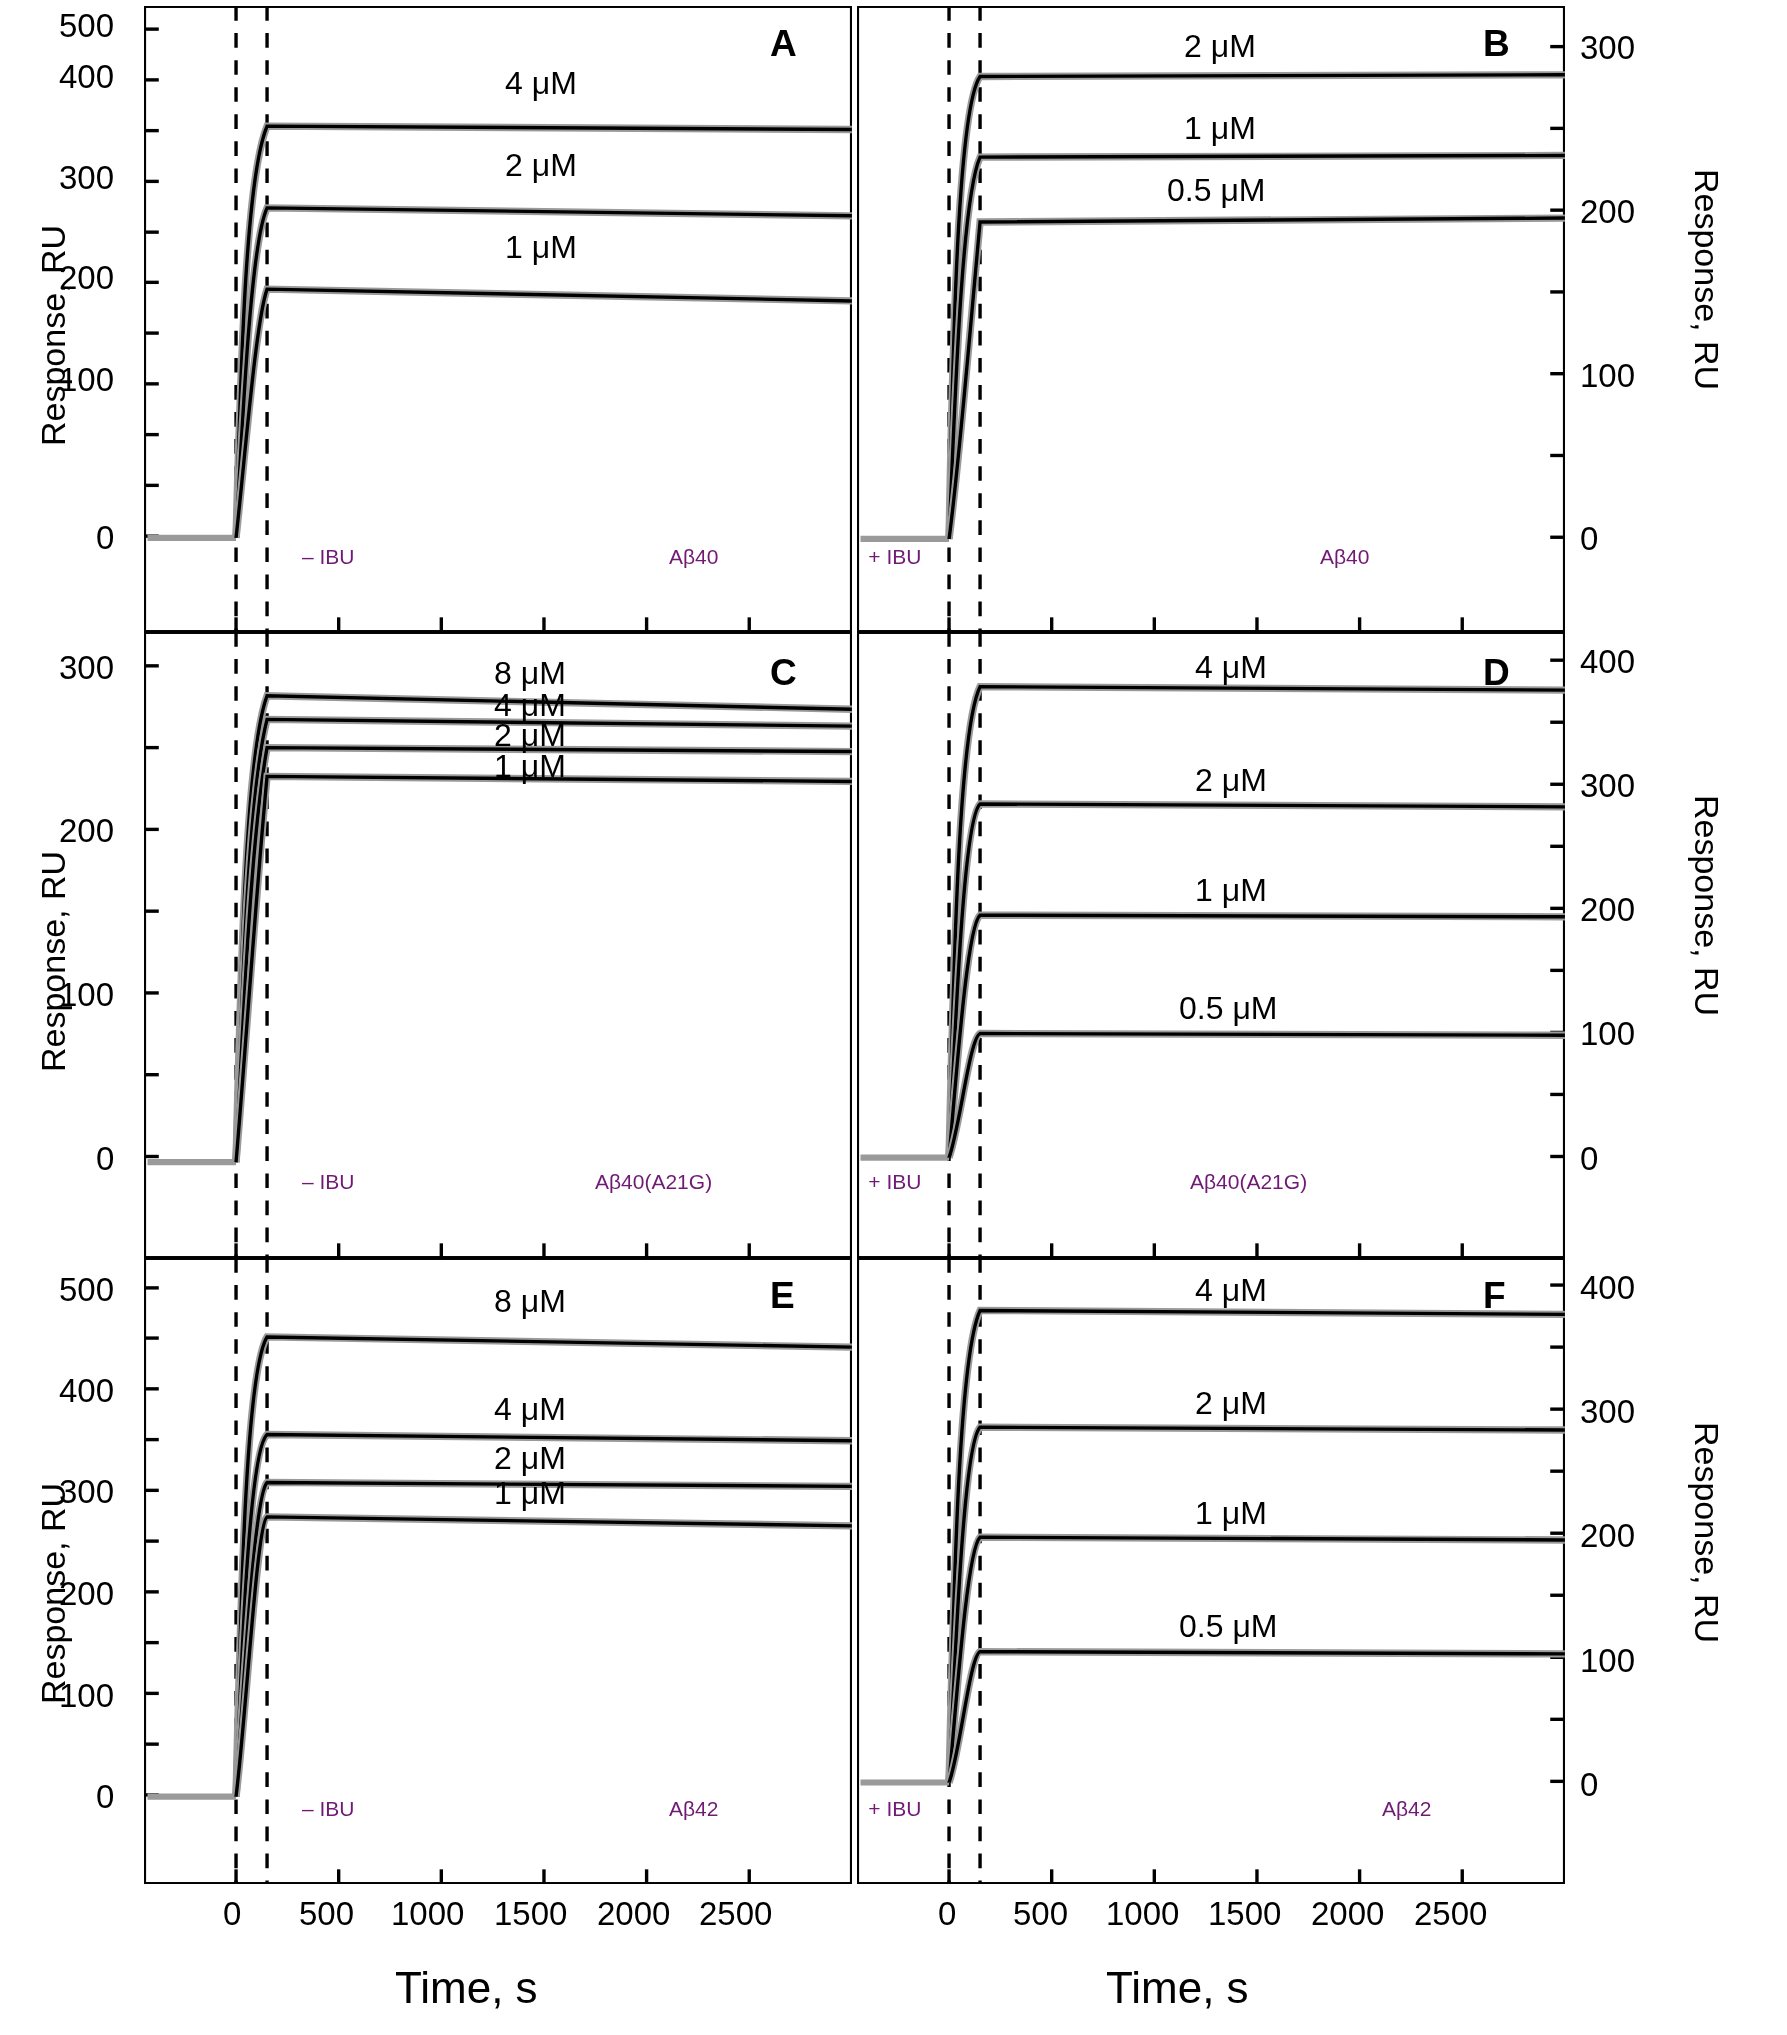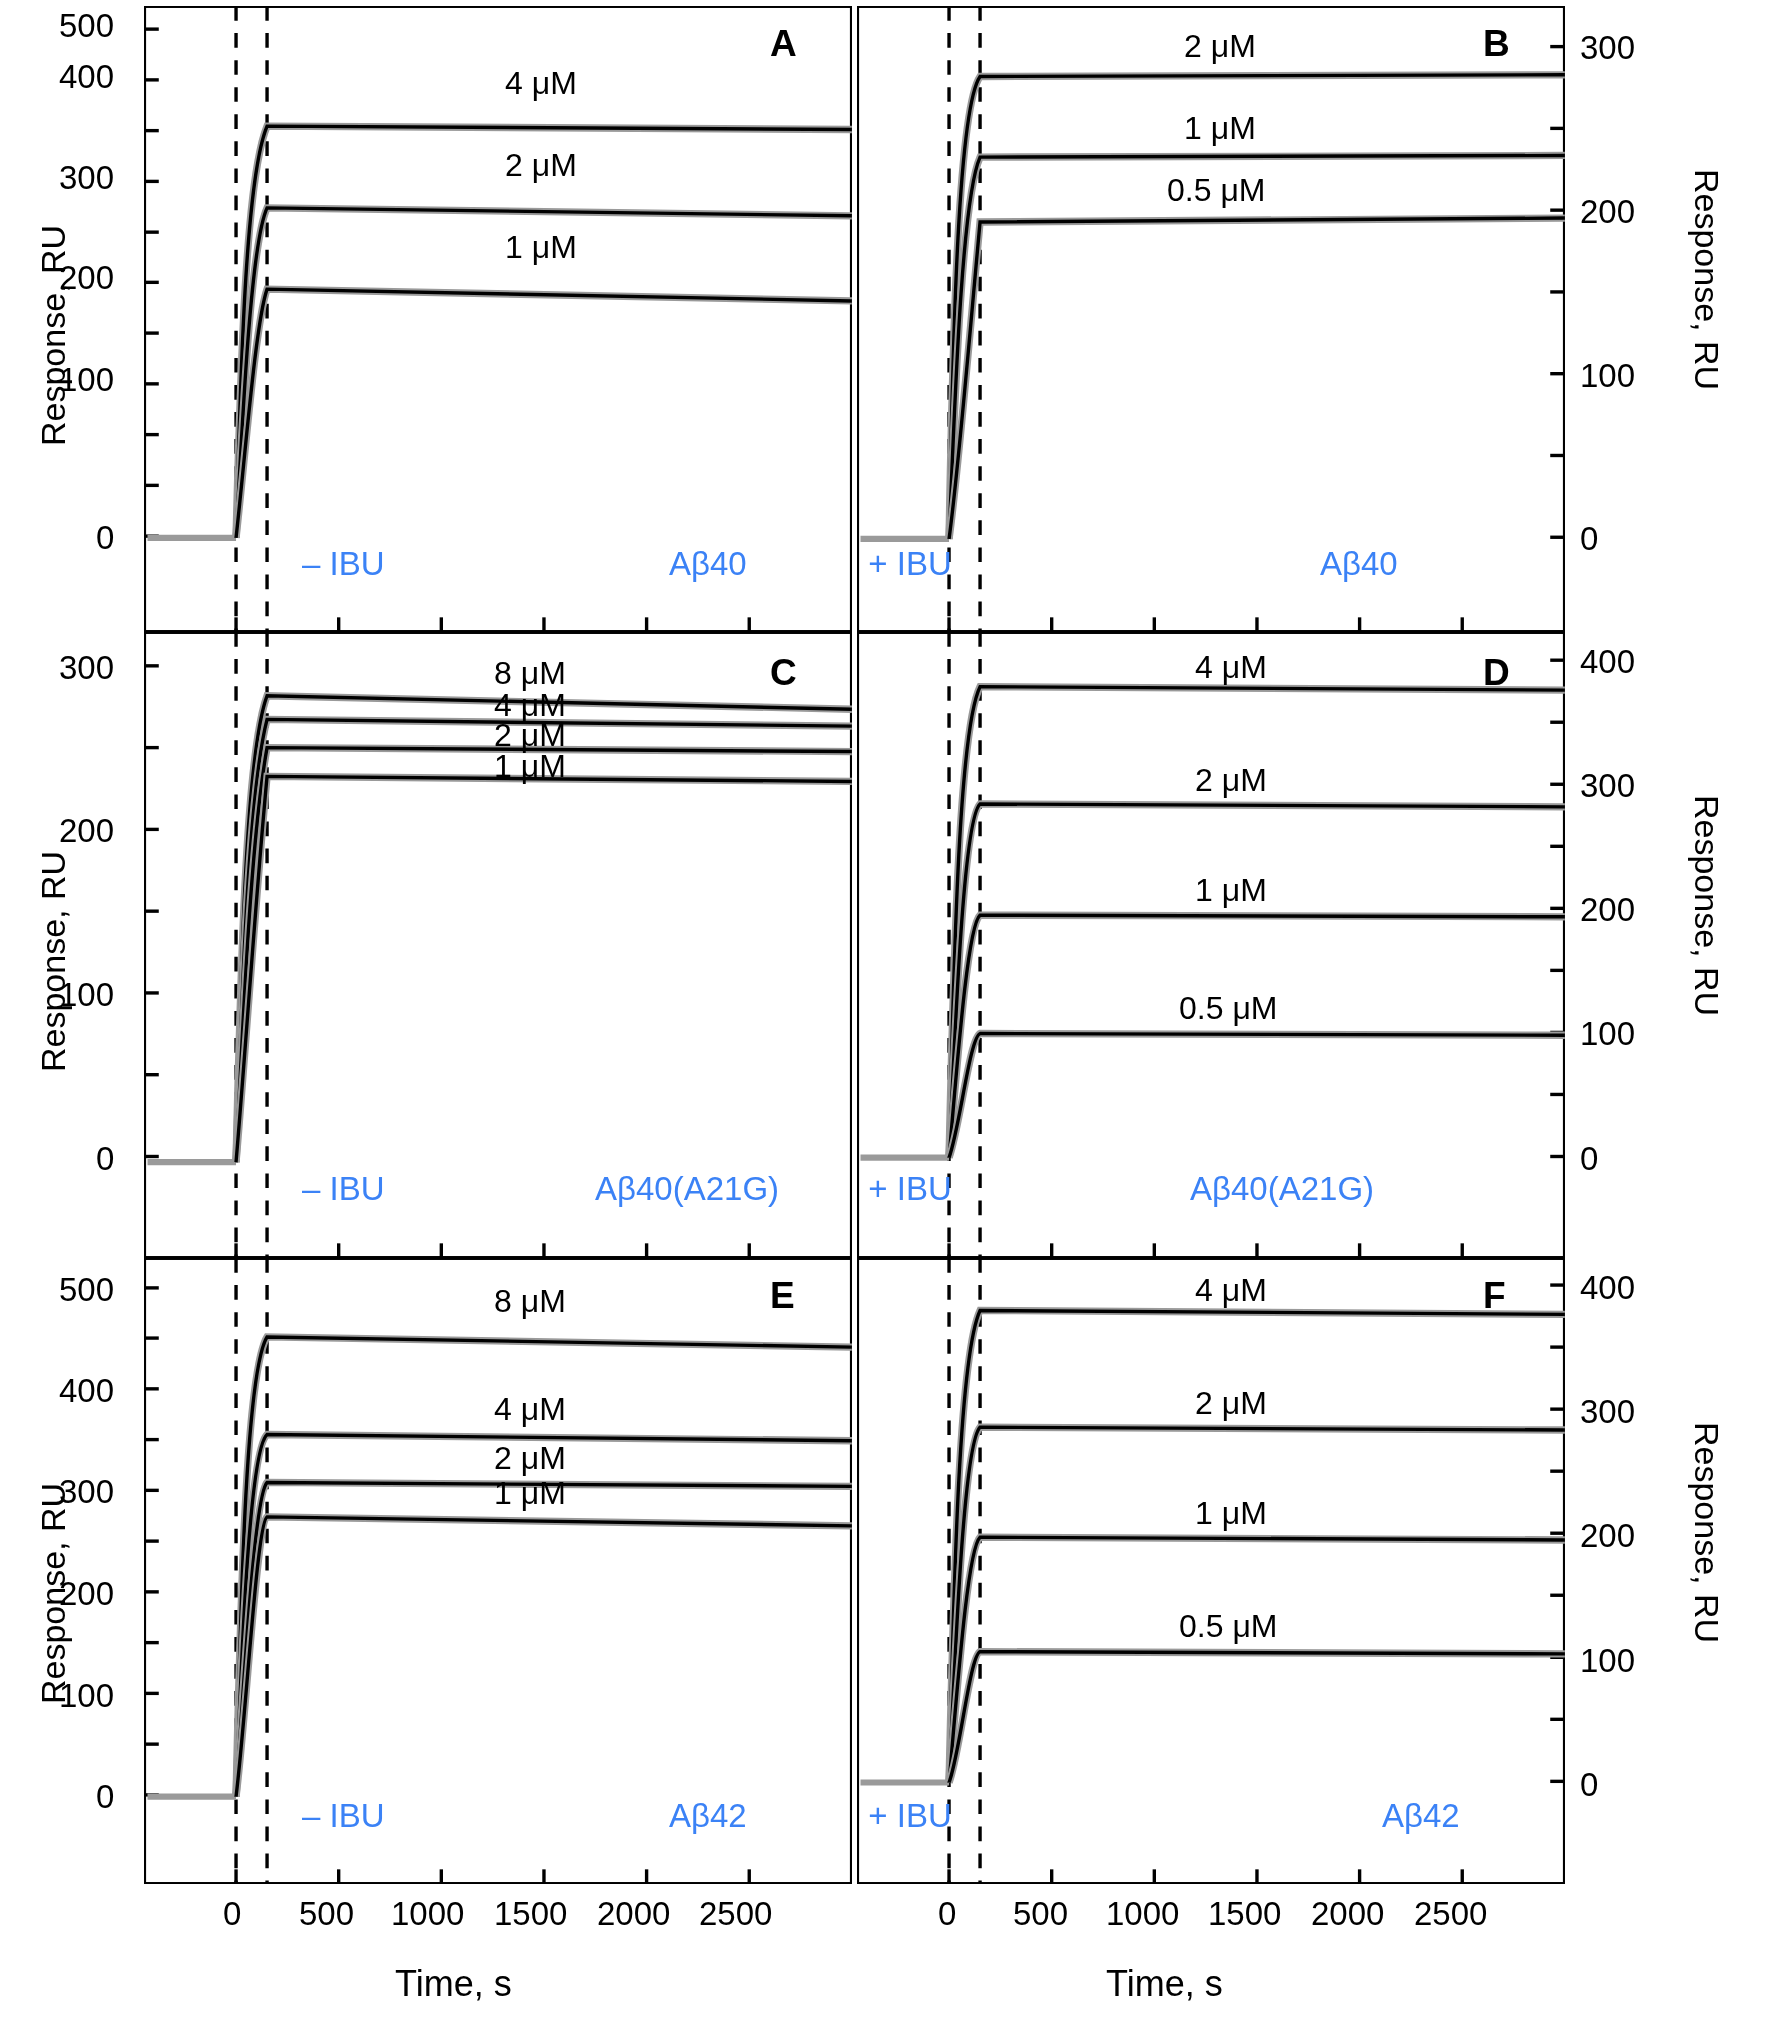--- a/index.html
+++ b/index.html
@@ -47,27 +47,27 @@
     color: #000;
   }
   .curve-label {
     position: absolute;
     font-size: 32px;
     color: #000;
     white-space: nowrap;
   }
   .annot {
     position: absolute;
-    font-size: 33px;
-    color: #3b82f6;
+    font-size: 21px;
+    color: #701a75;
     white-space: nowrap;
   }
   .xaxis-title {
     position: absolute;
-    font-size: 36px;
+    font-size: 44px;
     color: #000;
     white-space: nowrap;
   }
 </style>
 </head>
 <body>
 
 <div id="root">
 
   <div class="panel" style="left:144px; top:5.6px; width:708px; height:626px;">

